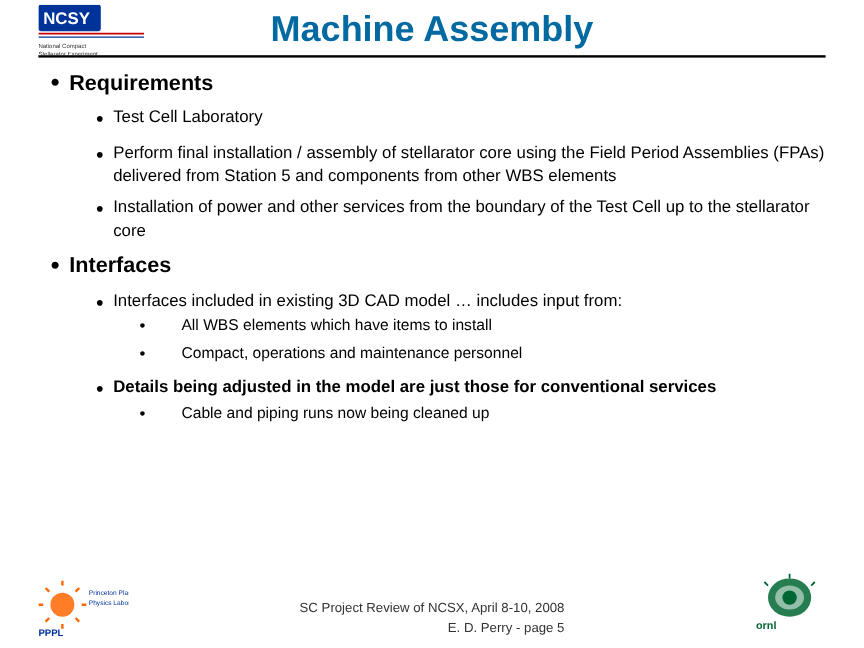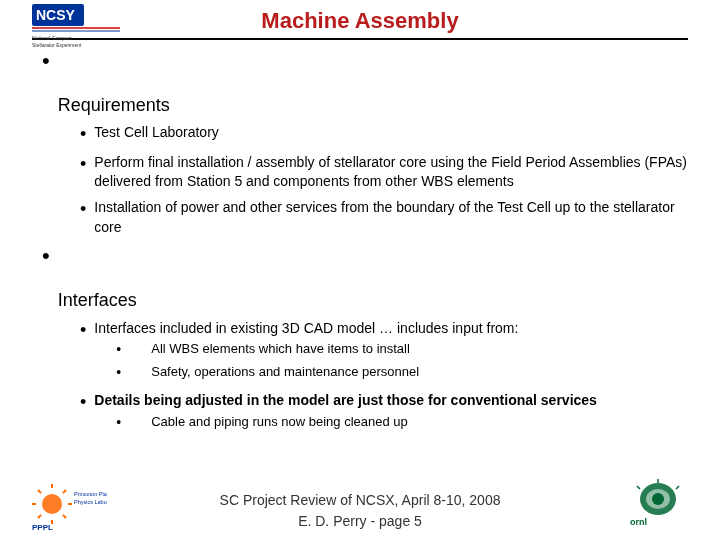--- a/index.html
+++ b/index.html
@@ -41,23 +41,23 @@
     }
 
     
     .ncsx-logo {
       width: 90px;
       height: 42px;
       position: relative;
     }
 
     .page-title {
-      font-size: 22px;
+      font-size: 30px;
       font-weight: bold;
-      color: #b91c1c;
+      color: #0369a1;
       text-align: center;
     }
 
     
     .content {
       padding-top: 10px;
       padding-left: 10px;
     }
 
     
@@ -69,23 +69,22 @@
 
     .main-bullet-dot {
       font-size: 22px;
       margin-right: 8px;
       line-height: 1.2;
       margin-top: -2px;
     }
 
     .main-bullet-label {
       font-size: 18px;
-      font-weight: normal;
+      font-weight: bold;
       line-height: 1.3;
-      margin-top: 44px;
     }
 
     
     .sub-bullets {
       padding-left: 38px;
       margin-bottom: 8px;
     }
 
     .sub-bullet {
       display: flex;
@@ -149,22 +148,22 @@
 
     .footer-logos-left {
       position: absolute;
       left: 32px;
       bottom: 0;
       display: flex;
       align-items: center;
     }
 
     .footer-text {
-      text-align: center;
-      font-size: 14px;
+      text-align: right;
+      font-size: 11px;
       color: #333;
       line-height: 1.5;
     }
 
     .footer-logos-right {
       position: absolute;
       right: 32px;
       bottom: 0;
     }
 
@@ -233,21 +232,21 @@
           <span class="sub-bullet-dot">•</span>
           <div style="display:flex; flex-direction:column;">
             <span class="sub-bullet-text">Interfaces included in existing 3D CAD model … includes input from:</span>
             <div class="sub-sub-bullets">
               <div class="sub-sub-bullet">
                 <span class="sub-sub-bullet-dot">•</span>
                 <span class="sub-sub-bullet-text">All WBS elements which have items to install</span>
               </div>
               <div class="sub-sub-bullet">
                 <span class="sub-sub-bullet-dot">•</span>
-                <span class="sub-sub-bullet-text">Safety, operations and maintenance personnel</span>
+                <span class="sub-sub-bullet-text">Compact, operations and maintenance personnel</span>
               </div>
             </div>
           </div>
         </div>
 
         <div class="sub-bullet">
           <span class="sub-bullet-dot">•</span>
           <div style="display:flex; flex-direction:column;">
             <span class="sub-bullet-text bold">Details being adjusted in the model are just those for conventional services</span>
             <div class="sub-sub-bullets">

